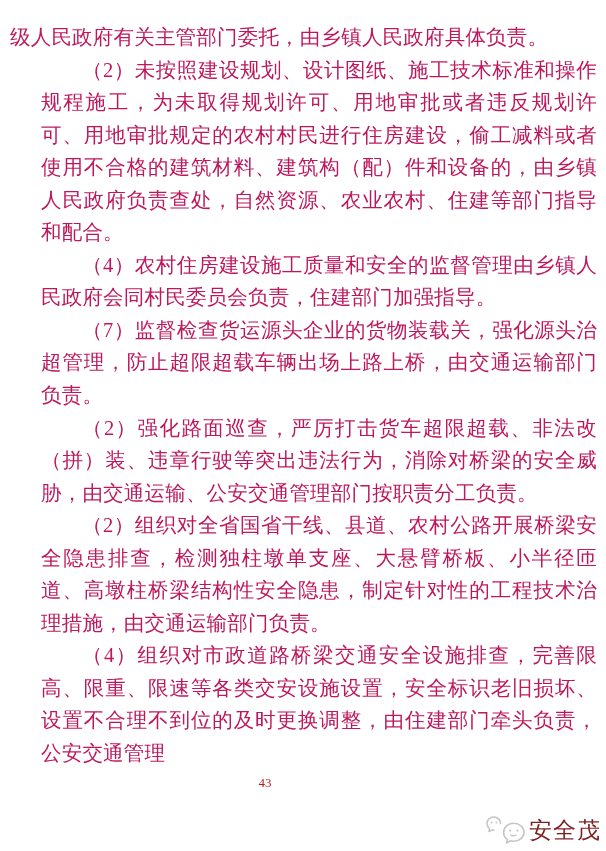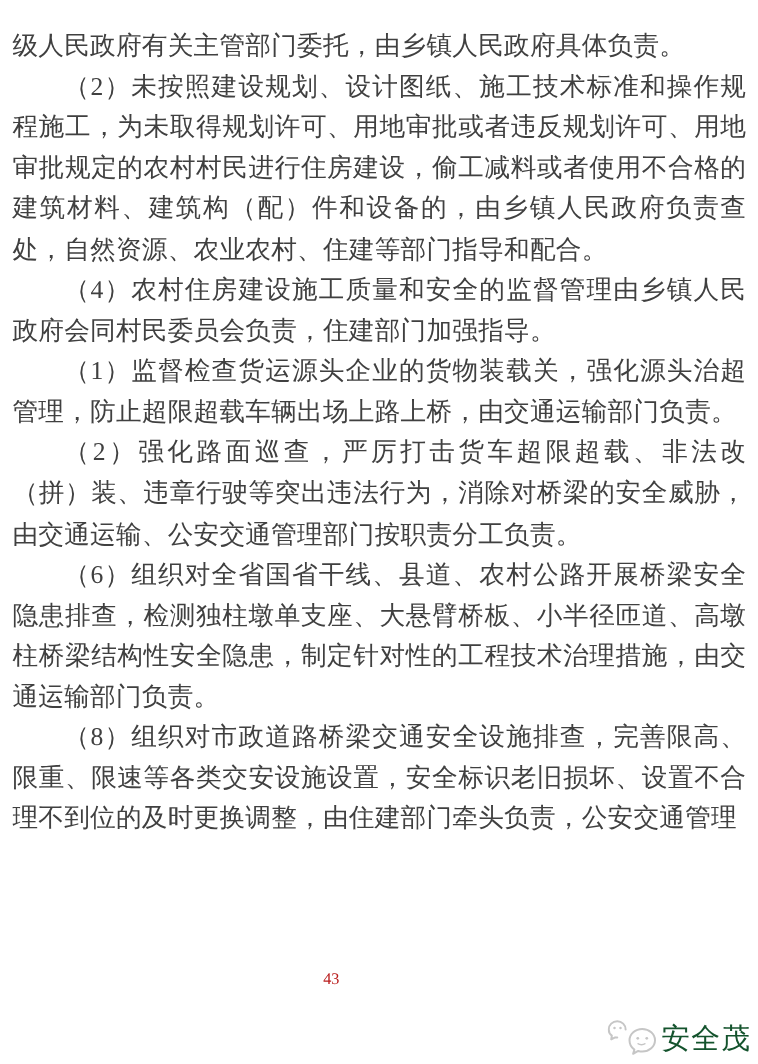--- a/index.html
+++ b/index.html
@@ -17,32 +17,33 @@
     width: 606px;
     height: 851px;
     background: #ffffff;
     overflow: hidden;
   }
   .content {
     position: absolute;
     top: 21px;
     left: 10px;
     width: 587px;
-    color: #404040;
+    color: #be185d;
     font-size: 20.5px;
     line-height: 32.55px;
     text-align: justify;
     letter-spacing: 0.2px;
   }
   .content p {
     margin: 0;
     padding: 0;
   }
   .content p.indent {
     text-indent: 2em;
+    margin-left: 31px;
   }
   .content p.heading-level-2,
   .content p.heading-level-3 {
     font-weight: bold;
   }
   .page-number {
     position: absolute;
     top: 775px;
     left: 0;
     width: 530px;
@@ -51,21 +52,21 @@
     color: #b91c1c;
     font-family: "Liberation Serif", "DejaVu Serif", serif;
   }
   .watermark {
     position: absolute;
     top: 814px;
     right: 5px;
     display: flex;
     align-items: center;
     gap: 3px;
-    color: #14532d;
+    color: #7f1d1d;
     font-size: 23px;
     line-height: 1;
     letter-spacing: 1px;
     user-select: none;
   }
   .wm-icon {
     display: inline-block;
     width: 40px;
     height: 32px;
   }
@@ -78,24 +79,24 @@
 </style>
 </head>
 <body>
 
 <div class="page">
 
   <main class="content" id="paragraphs">
       <p class="body">级人民政府有关主管部门委托，由乡镇人民政府具体负责。</p>
       <p class="body indent">（2）未按照建设规划、设计图纸、施工技术标准和操作规程施工，为未取得规划许可、用地审批或者违反规划许可、用地审批规定的农村村民进行住房建设，偷工减料或者使用不合格的建筑材料、建筑构（配）件和设备的，由乡镇人民政府负责查处，自然资源、农业农村、住建等部门指导和配合。</p>
       <p class="body indent">（4）农村住房建设施工质量和安全的监督管理由乡镇人民政府会同村民委员会负责，住建部门加强指导。</p>
-      <p class="body indent">（1）监督检查货运源头企业的货物装载关，强化源头治超管理，防止超限超载车辆出场上路上桥，由交通运输部门负责。</p>
+      <p class="body indent">（7）监督检查货运源头企业的货物装载关，强化源头治超管理，防止超限超载车辆出场上路上桥，由交通运输部门负责。</p>
       <p class="body indent">（2）强化路面巡查，严厉打击货车超限超载、非法改（拼）装、违章行驶等突出违法行为，消除对桥梁的安全威胁，由交通运输、公安交通管理部门按职责分工负责。</p>
-      <p class="body indent">（6）组织对全省国省干线、县道、农村公路开展桥梁安全隐患排查，检测独柱墩单支座、大悬臂桥板、小半径匝道、高墩柱桥梁结构性安全隐患，制定针对性的工程技术治理措施，由交通运输部门负责。</p>
-      <p class="body indent">（8）组织对市政道路桥梁交通安全设施排查，完善限高、限重、限速等各类交安设施设置，安全标识老旧损坏、设置不合理不到位的及时更换调整，由住建部门牵头负责，公安交通管理</p>
+      <p class="body indent">（2）组织对全省国省干线、县道、农村公路开展桥梁安全隐患排查，检测独柱墩单支座、大悬臂桥板、小半径匝道、高墩柱桥梁结构性安全隐患，制定针对性的工程技术治理措施，由交通运输部门负责。</p>
+      <p class="body indent">（4）组织对市政道路桥梁交通安全设施排查，完善限高、限重、限速等各类交安设施设置，安全标识老旧损坏、设置不合理不到位的及时更换调整，由住建部门牵头负责，公安交通管理</p>
     </main>
 
   <div class="page-number">43</div>
 
   <div class="watermark">
     <span class="wm-icon">
       <svg width="40" height="32" viewBox="0 0 40 32" xmlns="http://www.w3.org/2000/svg">
         <g fill="none" stroke="#c6c6c6" stroke-width="1.6" stroke-linecap="round" stroke-linejoin="round">
 
           <path d="M14.5 9.5c0-3.6-3-6.5-6.7-6.5C4 3 1 5.9 1 9.5c0 2 .95 3.8 2.45 5L3 17.5l3.1-1.6c.55.1 1.1.16 1.7.16"></path>

